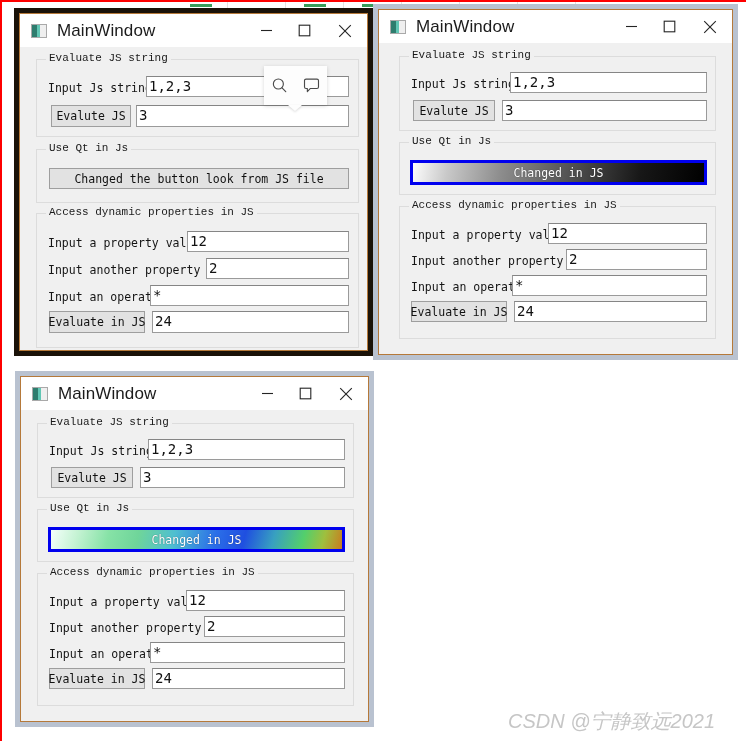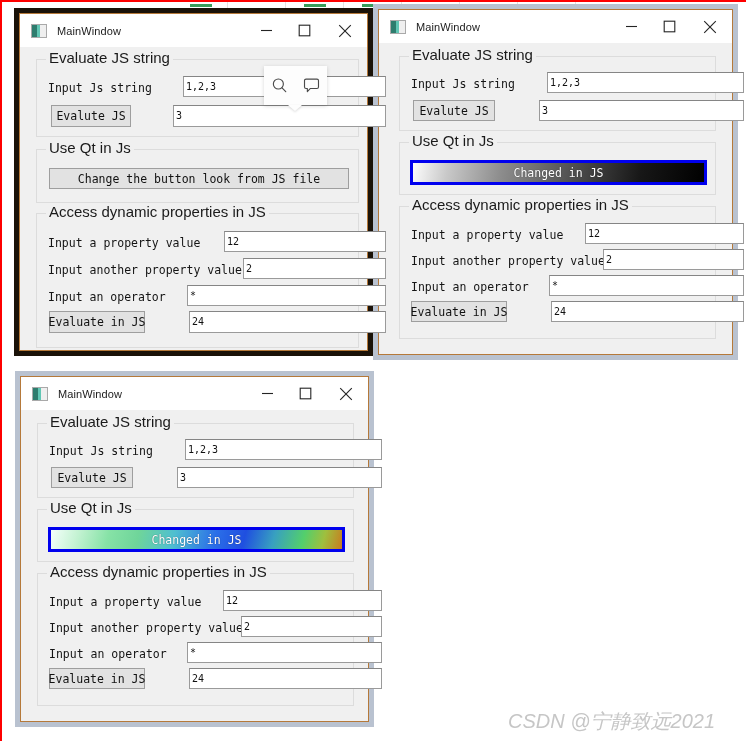--- a/index.html
+++ b/index.html
@@ -76,21 +76,21 @@
     background: #ffffff;
     border: 1px solid #a9a9a9;
     box-sizing: border-box;
     display: flex;
   }
   .app-icon .g1 { width: 5px; background: #2e7d6e; height: 100%; }
   .app-icon .g2 { width: 3px; background: #61c6b4; height: 100%; }
   .app-icon .g3 { flex: 1; background: #efefef; height: 100%; }
   .title-text {
     margin-left: 10px;
-    font-size: 11px;
+    font-size: 17px;
     color: #1b1b1b;
     font-family: "Liberation Sans", sans-serif;
     letter-spacing: 0.1px;
   }
   .title-spacer { flex: 1; }
   .tb-btn {
     width: 38px; height: 32px;
     display: flex; align-items: center; justify-content: center;
     color: #242424;
   }
@@ -109,48 +109,47 @@
     border: 1px solid #dcdcdc;
     box-sizing: border-box;
     background: transparent;
   }
   .gb-title {
     position: absolute;
     top: -9px;
     left: 9px;
     background: #f0f0f0;
     padding: 0 3px;
-    font-family: Liberation Sans, sans-serif;
-    font-size: 15px;
+    font-family: Liberation Mono, monospace;
+    font-size: 11px;
     color: #1a1a1a;
     white-space: nowrap;
     line-height: 14px;
   }
   .lbl {
     position: absolute;
     font-family: "DejaVu Sans Mono", monospace;
     font-size: 11.5px;
     color: #141414;
     white-space: nowrap;
     line-height: 14px;
   }
   .lineedit {
     position: absolute;
     box-sizing: border-box;
     background: #ffffff;
     border: 1px solid #9a9a9a;
     border-top-color: #858585;
     font-family: "DejaVu Sans Mono", monospace;
-    font-size: 10px;
+    font-size: 14px;
     color: #111111;
     padding: 0 2px;
     line-height: 19px;
     white-space: nowrap;
     overflow: hidden;
-    margin-left: 37px;
   }
   .pushbtn {
     position: absolute;
     box-sizing: border-box;
     background: #e2e2e2;
     border: 1px solid #9e9e9e;
     font-family: "DejaVu Sans Mono", monospace;
     font-size: 11.5px;
     color: #111111;
     display: flex;
@@ -394,21 +393,21 @@
       <div class="groupbox" style="left:16px; top:12px; width:323px; height:78px;">
         <span class="gb-title">Evaluate JS string</span>
         <span class="lbl" style="left:11px; top:21px;">Input Js string</span>
         <div class="lineedit" style="left:109px; top:16px; width:203px; height:21px;">1,2,3</div>
         <div class="pushbtn" style="left:14px; top:45px; width:80px; height:22px;">Evalute JS</div>
         <div class="lineedit" style="left:99px; top:45px; width:213px; height:22px;">3</div>
       </div>
 
       <div class="groupbox" style="left:16px; top:102px; width:323px; height:54px;">
         <span class="gb-title">Use Qt in Js</span>
-        <div class="pushbtn" style="left:12px; top:18px; width:300px; height:21px;">Change the button look from JS file</div>
+        <div class="pushbtn" style="left:12px; top:18px; width:300px; height:21px;">Changed the button look from JS file</div>
       </div>
 
       <div class="groupbox" style="left:16px; top:166px; width:323px; height:135px;">
         <span class="gb-title">Access dynamic properties in JS</span>
         <span class="lbl" style="left:11px; top:22px;">Input a property value</span>
         <div class="lineedit" style="left:150px; top:17px; width:162px; height:21px;">12</div>
         <span class="lbl" style="left:11px; top:49px;">Input another property value</span>
         <div class="lineedit" style="left:169px; top:44px; width:143px; height:21px;">2</div>
         <span class="lbl" style="left:11px; top:76px;">Input an operator</span>
         <div class="lineedit" style="left:113px; top:71px; width:199px; height:21px;">*</div>

